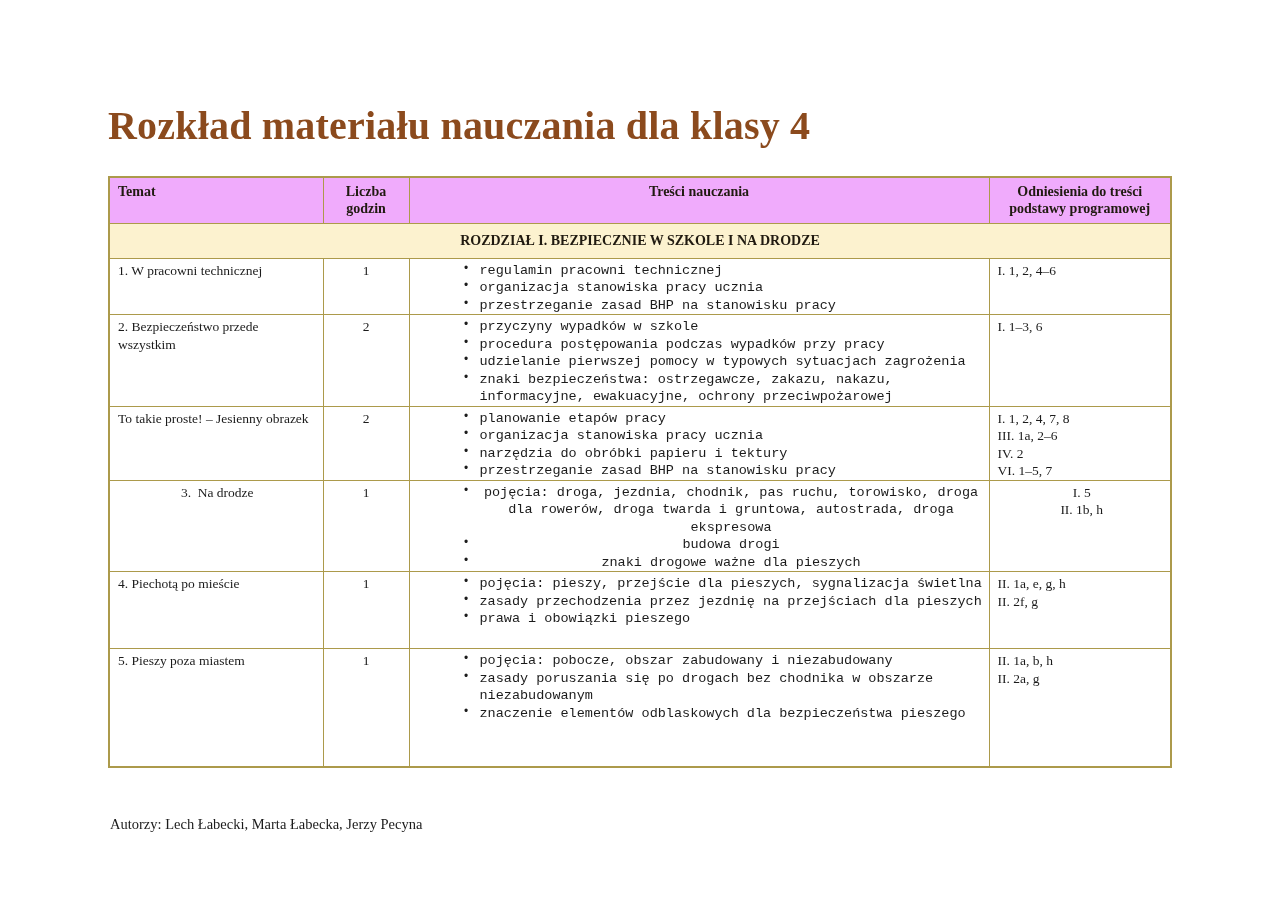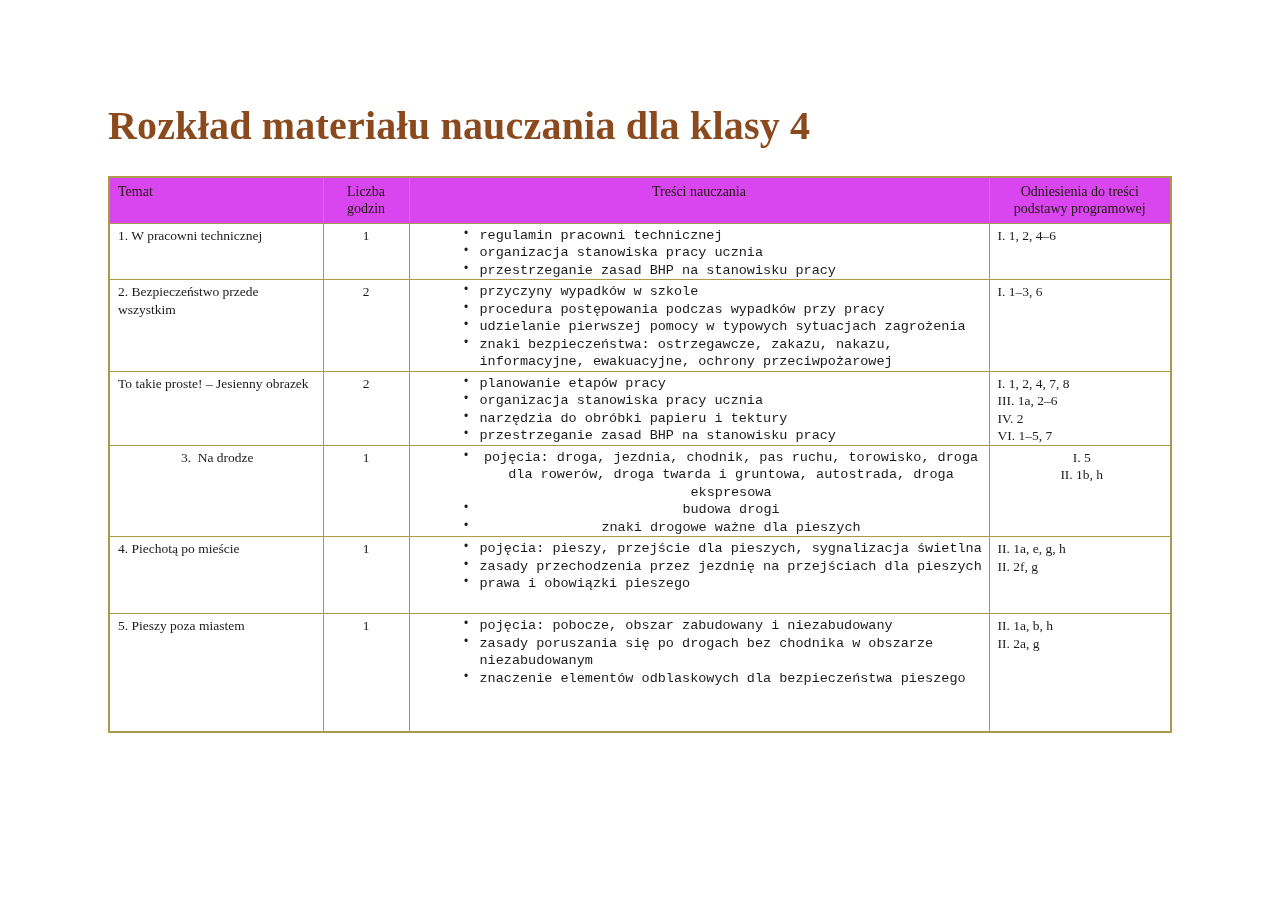--- a/index.html
+++ b/index.html
@@ -45,23 +45,23 @@
   table.schedule col.c-tresci { width: 580px; }
   table.schedule col.c-refs   { width: 182px; }
 
   table.schedule th,
   table.schedule td {
     border: 1px solid #ac9a4b;
     vertical-align: top;
     box-sizing: border-box;
   }
   thead th {
-    background: #d946ef;
+    background: #f0abfc;
     height: 46px;
-    font-weight: normal;
+    font-weight: bold;
     font-size: 14px;
     line-height: 17px;
     text-align: center;
     padding: 5px 6px 0 6px;
     color: #201a10;
   }
   thead th.h-temat {
     text-align: left;
     padding-left: 8px;
   }
@@ -132,20 +132,23 @@
       <col class="c-tresci">
       <col class="c-refs">
     </colgroup>
     <thead>
       <tr>
         <th class="h-temat">Temat</th>
         <th>Liczba godzin</th>
         <th>Treści nauczania</th>
         <th>Odniesienia do treści podstawy programowej</th>
       </tr>
+      <tr class="section-row">
+        <td colspan="4">ROZDZIAŁ I. BEZPIECZNIE W SZKOLE I NA DRODZE</td>
+      </tr>
     </thead>
     <tbody id="rows">
         <tr>
           <td class="temat-cell">1. W pracowni technicznej</td>
           <td class="hours-cell">1</td>
           <td class="tresci-cell">
             <ul class="bullets">
               <li>regulamin pracowni technicznej</li>
               <li>organizacja stanowiska pracy ucznia</li>
               <li>przestrzeganie zasad BHP na stanowisku pracy</li>
@@ -230,15 +233,16 @@
           </td>
           <td class="refs-cell">
             <div>II. 1a, b, h</div>
             <div>II. 2a, g</div>
           </td>
         </tr>
       </tbody>
   </table>
 
   <div class="footer">
+    <div>Autorzy: Lech Łabecki, Marta Łabecka, Jerzy Pecyna</div>
   </div>
 
 </div>
 
 </body></html>

